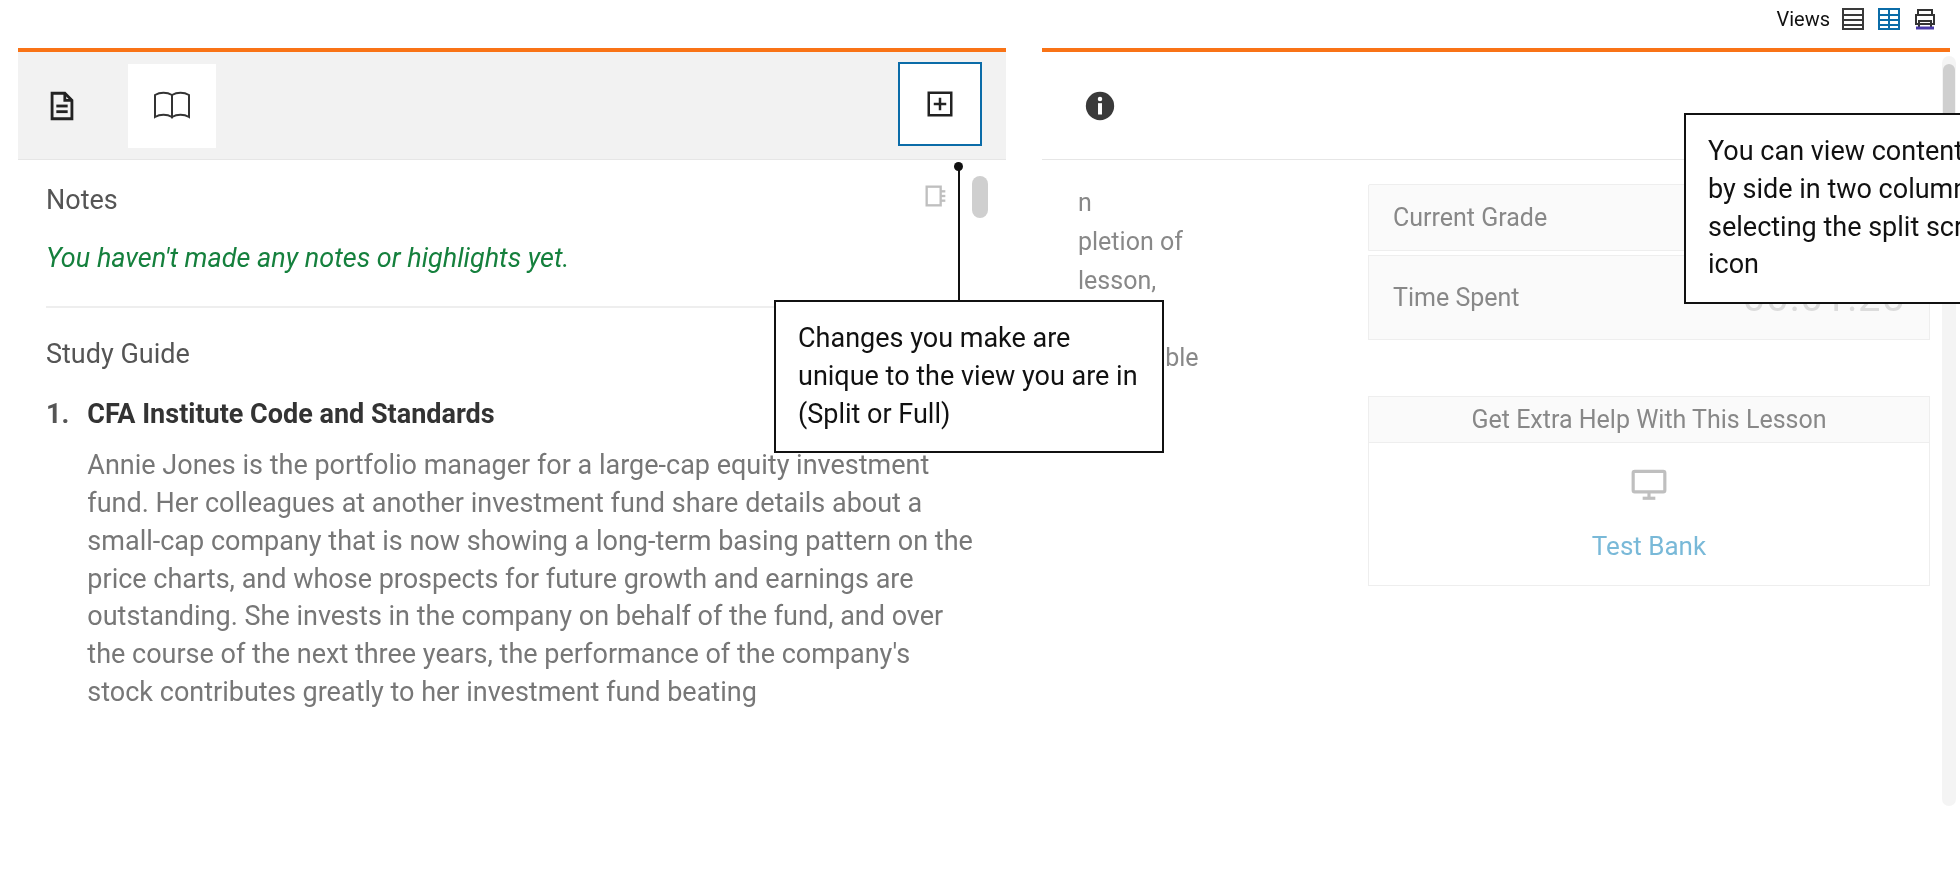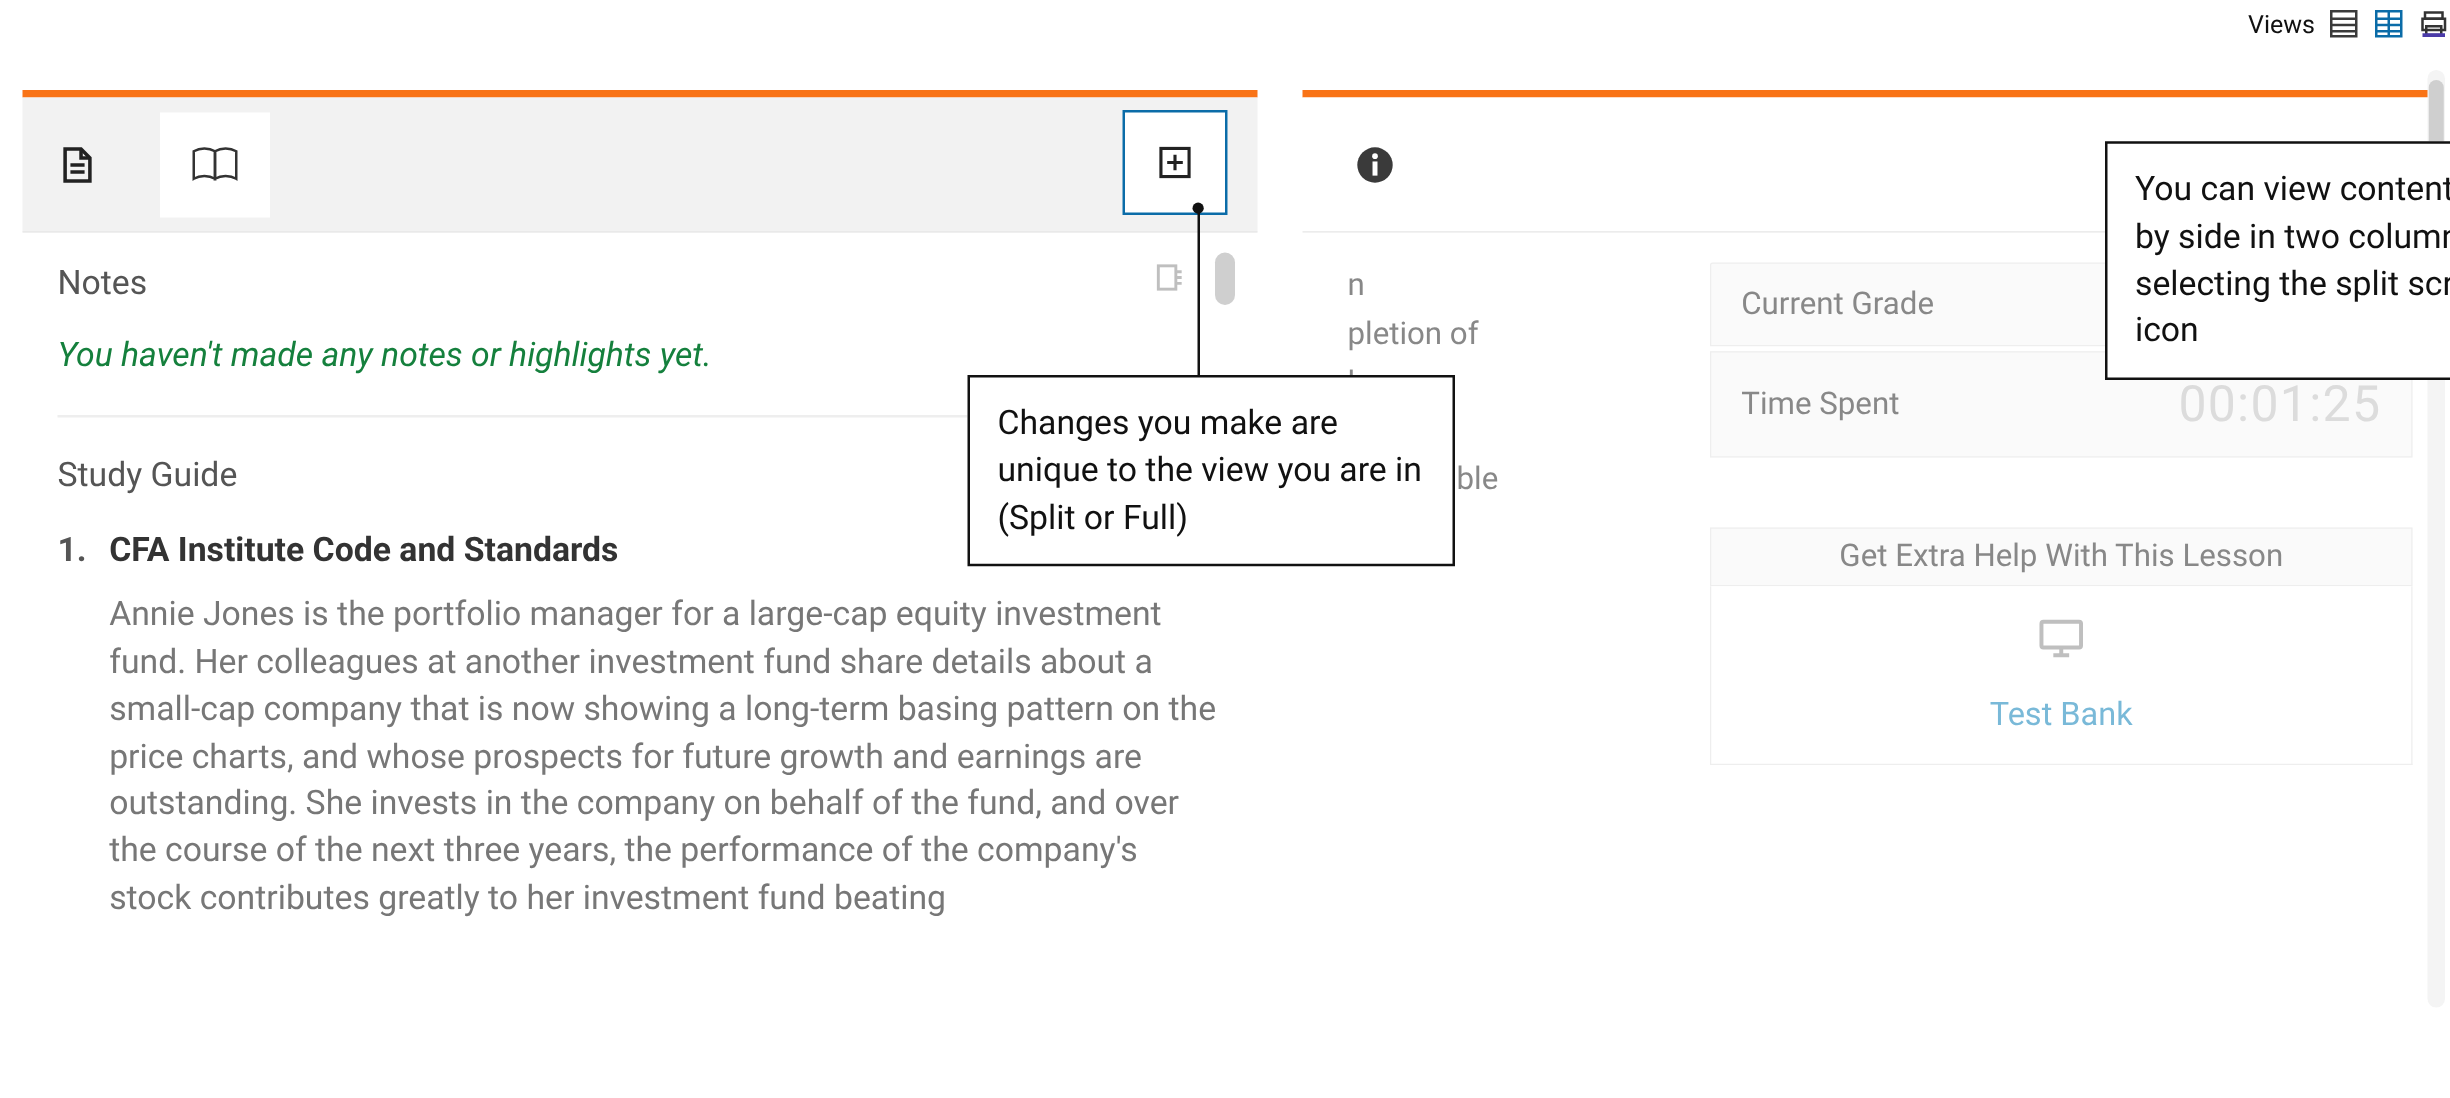--- a/index.html
+++ b/index.html
@@ -13,21 +13,21 @@
     width: 1960px;
     height: 878px;
     position: relative;
     overflow: hidden;
   }
 
   
   .views-bar {
     position: absolute;
     top: 6px;
-    right: 0;
+    right: 22px;
     display: flex;
     align-items: center;
     gap: 10px;
   }
   .views-label {
     font-size: 20px;
     color: #111;
   }
   .view-btn {
     width: 26px;
@@ -35,23 +35,23 @@
     display: flex;
     align-items: center;
     justify-content: center;
     cursor: pointer;
   }
   .view-btn svg { display: block; }
 
   
   .pane {
     position: absolute;
-    top: 72px;
+    top: 48px;
     bottom: 0;
-    border-top: 6px solid #f97316;
+    border-top: 4px solid #f97316;
     background: #fff;
   }
   .pane-left {
     left: 18px;
     width: 988px;
   }
   .pane-right {
     left: 1042px;
     right: 10px;
   }

